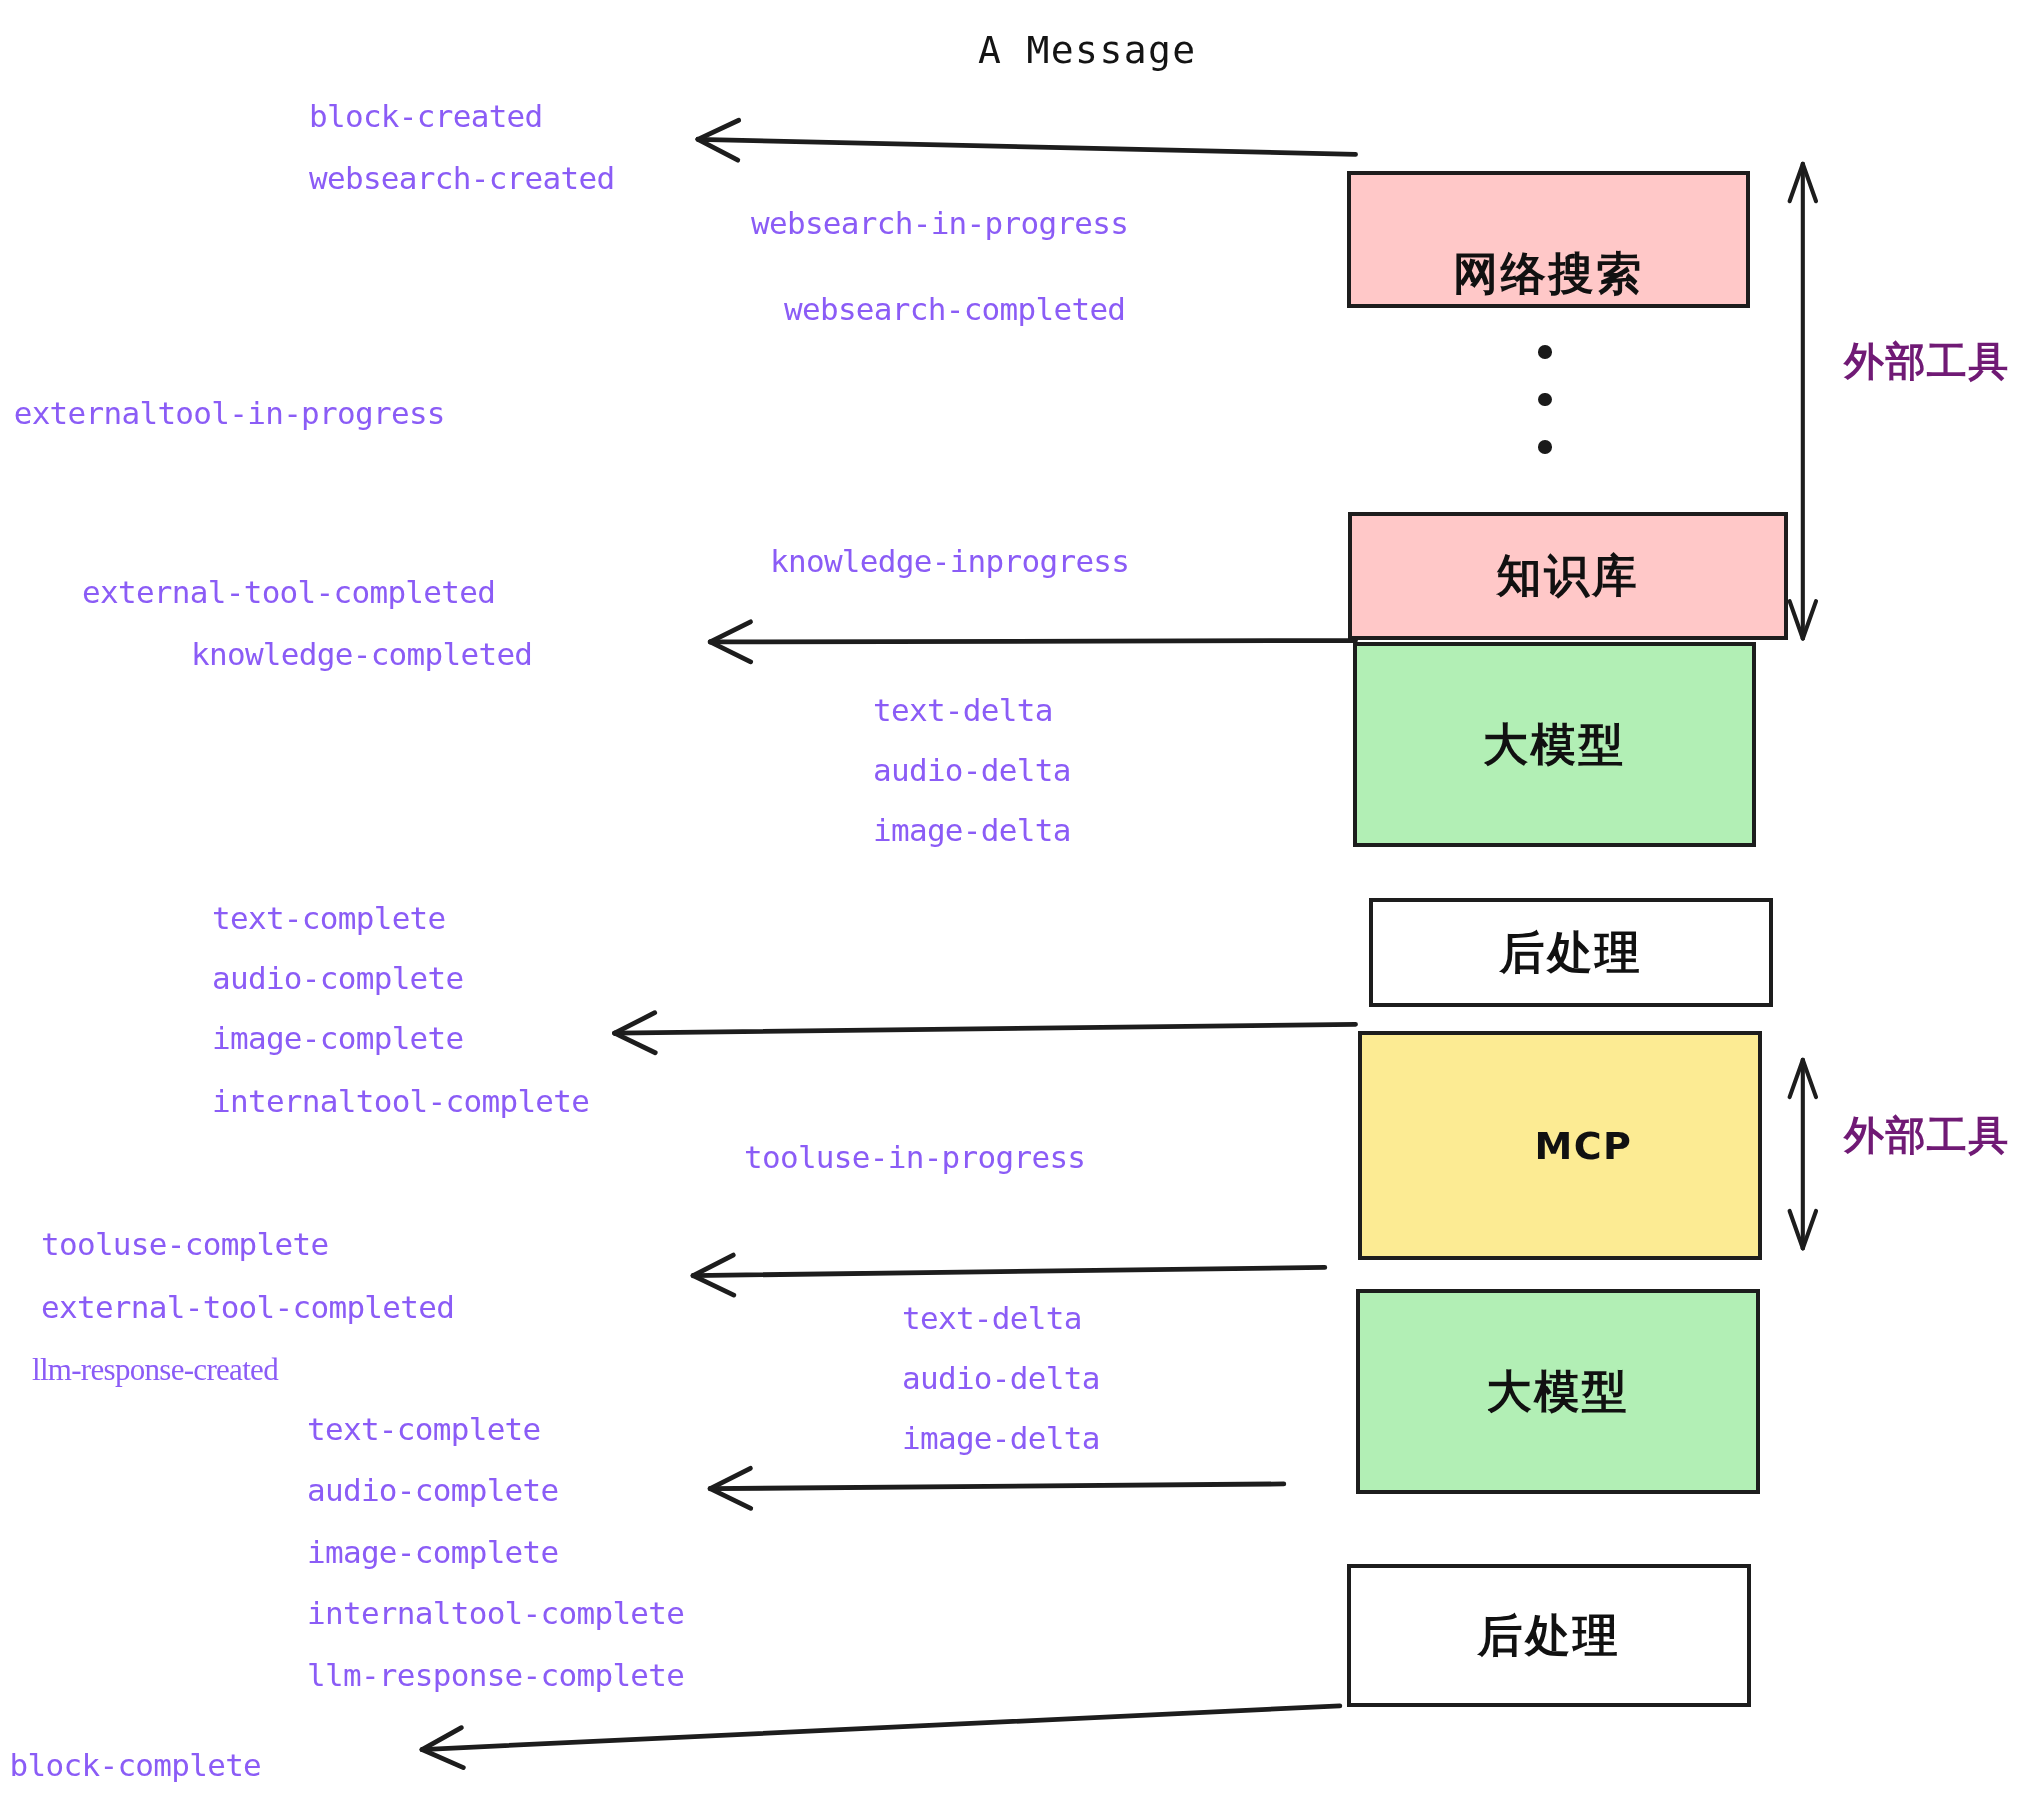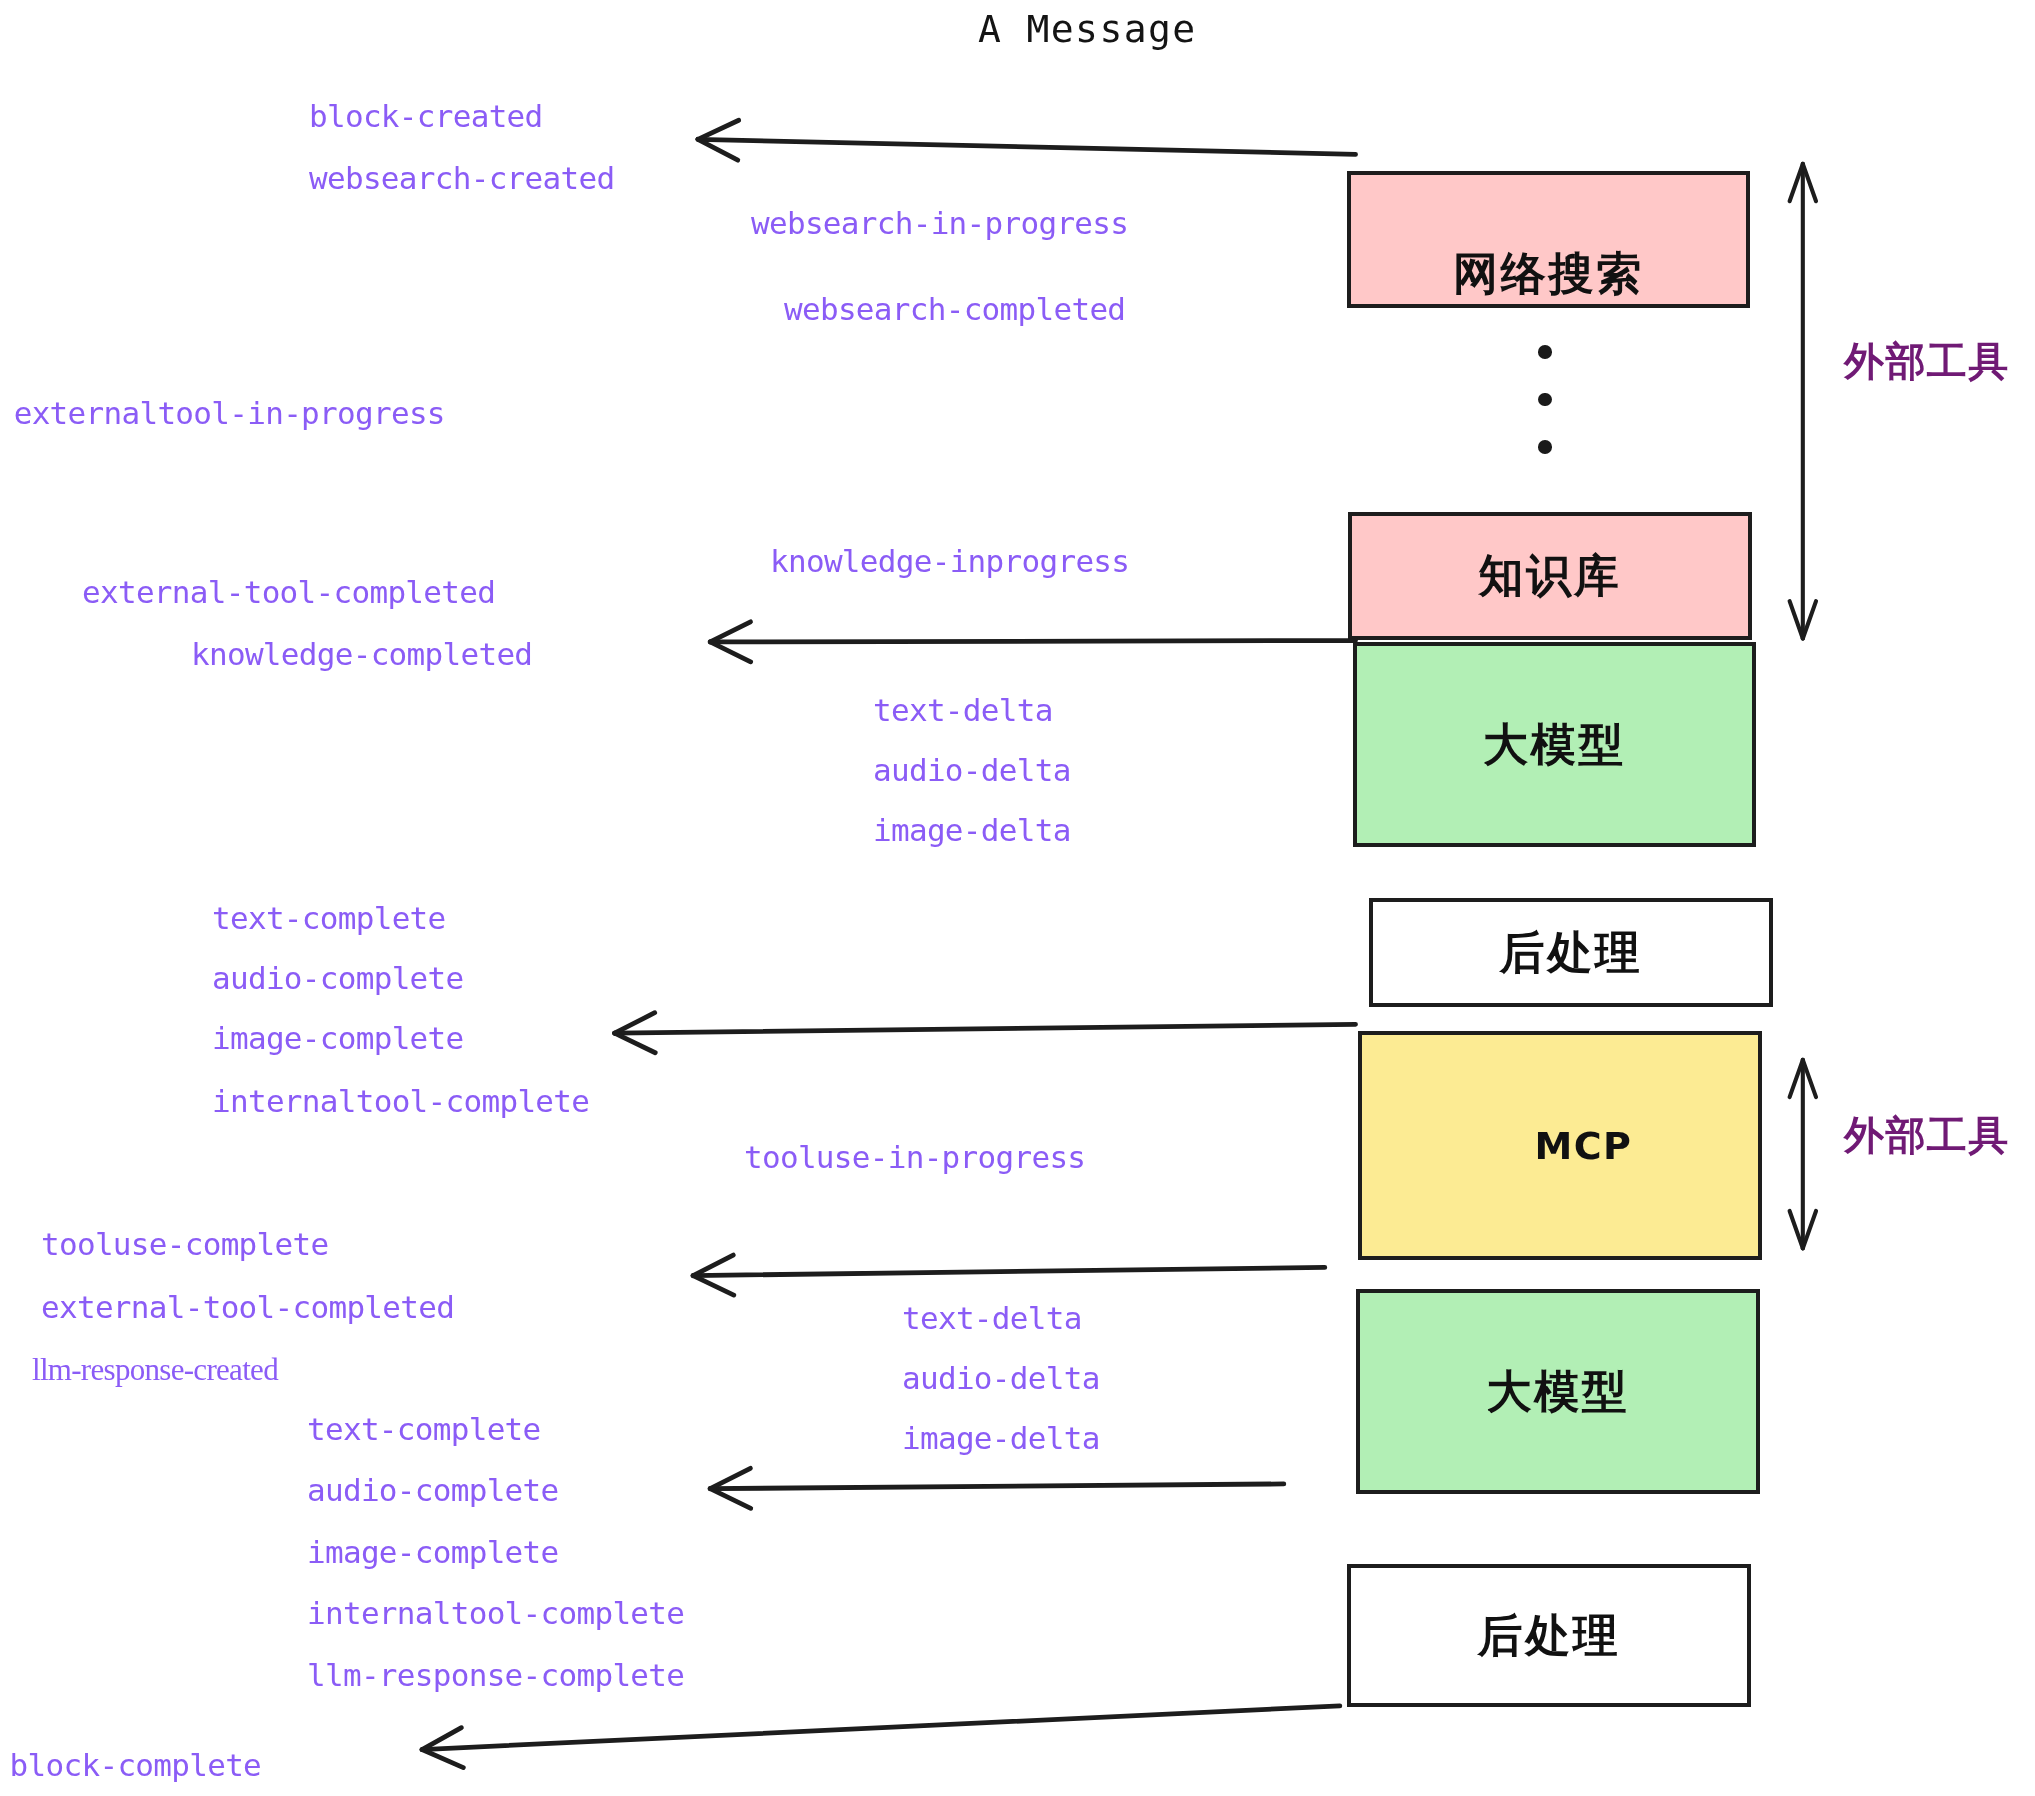--- a/index.html
+++ b/index.html
@@ -81,27 +81,27 @@
     width:13.7px;height:13.7px;
     border-radius:50%;
     background:#1a1a1a;
   }
 </style>
 </head>
 <body>
 
 <div id="stage">
 
-  <div class="title" id="diagram-title" style="left:978px; top:10px;">A Message</div>
+  <div class="title" id="diagram-title" style="left:978px; top:31px;">A Message</div>
 
   <div id="nodes-layer">
       <div class="nodebox" style="left: 1347px; top: 171px; width: 403px; height: 137px; background: rgb(255, 200, 200); align-items: flex-end;">
         <span class="lbl" style="font-size: 45px;">网络搜索</span>
       </div>
-      <div class="nodebox" style="left: 1348px; top: 512px; width: 404px; height: 128px; background: rgb(255, 200, 200);">
+      <div class="nodebox" style="left: 1348px; top: 512px; width: 440px; height: 128px; background: rgb(255, 200, 200);">
         <span class="lbl" style="font-size: 45px;">知识库</span>
       </div>
       <div class="nodebox" style="left: 1353px; top: 642px; width: 403px; height: 205px; background: rgb(178, 239, 181);">
         <span class="lbl" style="font-size: 45px;">大模型</span>
       </div>
       <div class="nodebox" style="left: 1369px; top: 898px; width: 404px; height: 109px; background: rgb(255, 255, 255);">
         <span class="lbl" style="font-size: 45px;">后处理</span>
       </div>
       <div class="nodebox" style="left: 1358px; top: 1031px; width: 404px; height: 229px; background: rgb(252, 235, 147); padding-left: 47px;">
         <span class="lbl latin" style="font-size: 38px;">MCP</span>

